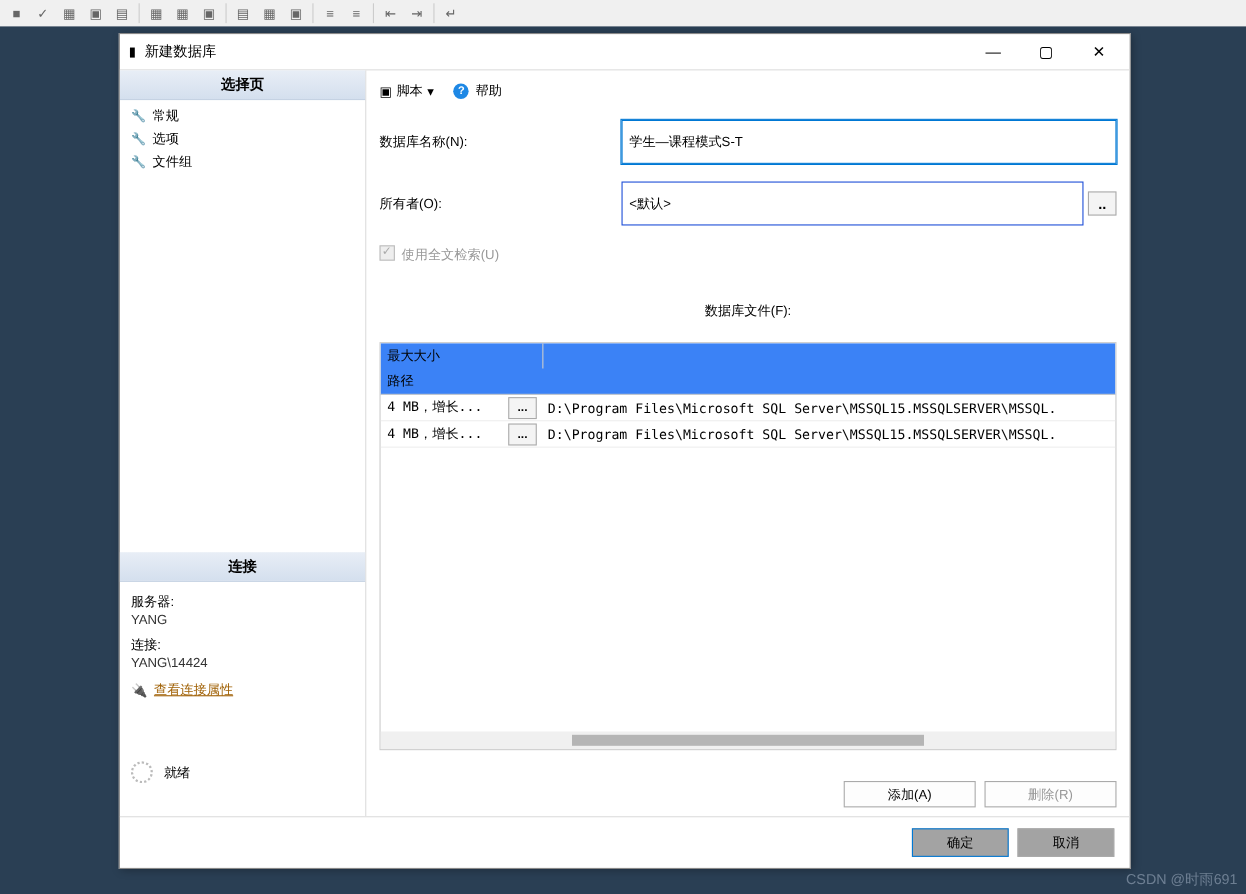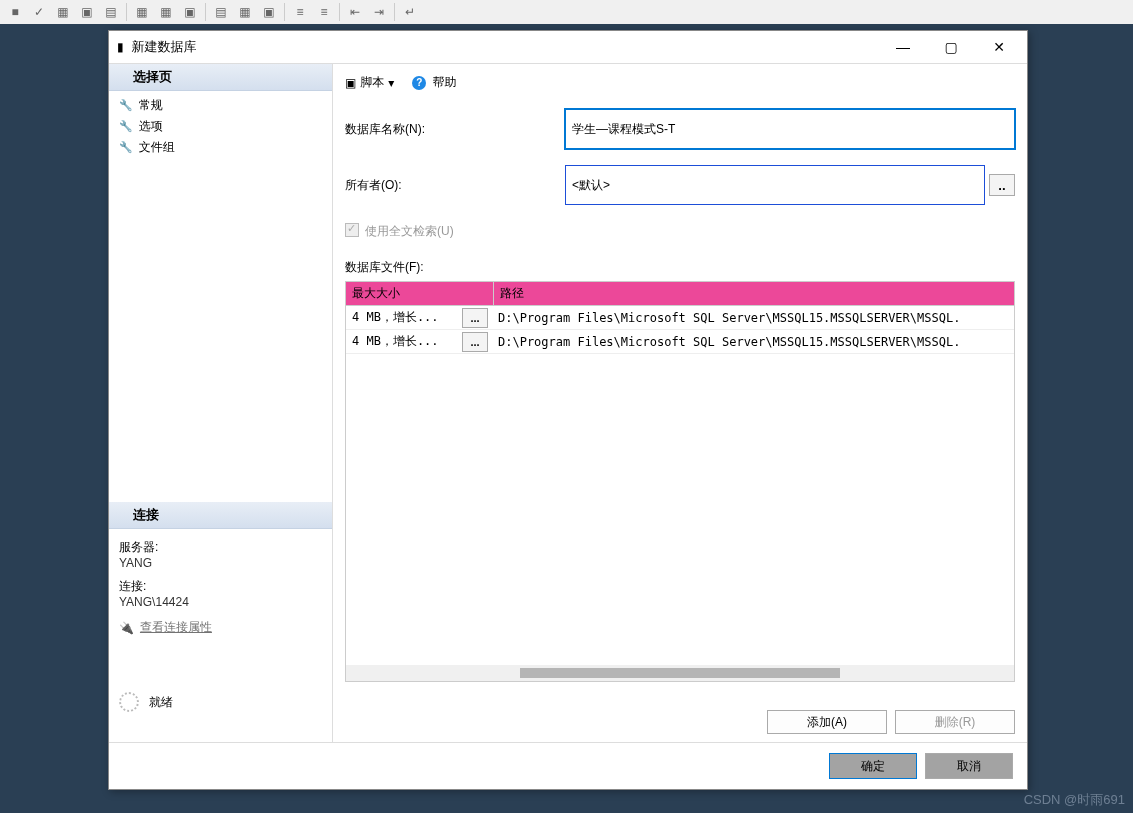--- a/index.html
+++ b/index.html
@@ -56,36 +56,37 @@
   border-right: 1px solid #ddd;
   display: flex;
   flex-direction: column;
 }
 .side-header {
   background: linear-gradient(#e8eef6, #d4dfee);
   padding: 4px 24px;
   font-weight: bold;
   font-size: 13px;
   border-bottom: 1px solid #c5d2e3;
+  text-align: center;
 }
 .side-list { padding: 4px 0; flex-shrink: 0; }
 .side-item {
   padding: 2px 10px;
   display: flex; align-items: center; gap: 6px;
 }
 .wrench { color: #555; font-size: 11px; }
 .side-flex { flex: 1; }
 .conn-block { padding: 6px 10px; font-size: 12px; }
 .conn-label { margin-top: 4px; }
 .conn-val { color: #333; }
 .conn-link {
   display: flex; align-items: center; gap: 6px;
   margin-top: 10px;
 }
-.conn-link a { color: #737373; text-decoration: underline; }
+.conn-link a { color: #a16207; text-decoration: underline; }
 .spinner {
   width: 20px; height: 20px;
   border: 2px dotted #bbb;
   border-radius: 50%;
   margin: 6px 10px;
   display: inline-block;
   vertical-align: middle;
 }
 .prog-row { display: flex; align-items: center; padding: 4px 0; }
 .main {
@@ -132,33 +133,34 @@
 .chk-box {
   width: 14px; height: 14px;
   border: 1px solid #bbb;
   background: #eee;
   position: relative;
 }
 .chk-box::after {
   content: "✓"; position: absolute; top: -2px; left: 1px;
   font-size: 11px; color: #aaa;
 }
-.files-label { margin: 5px 0; }
+.files-label { margin: 20px 0; text-align: center; }
 .grid {
   border: 1px solid #ccc;
   flex: 1;
   overflow: hidden;
   min-height: 150px;
   position: relative;
 }
 .grid-head {
   display: flex;
-  background: #ec4899;
+  background: #3b82f6;
   border-bottom: 1px solid #ccc;
   font-size: 12px;
+  flex-direction: column;
 }
 .gh-cell {
   padding: 3px 6px;
   border-right: 1px solid #ccc;
 }
 .gh-cell:last-child { border-right: none; flex: 1; }
 .grid-row {
   display: flex;
   border-bottom: 1px solid #eee;
   align-items: center;

